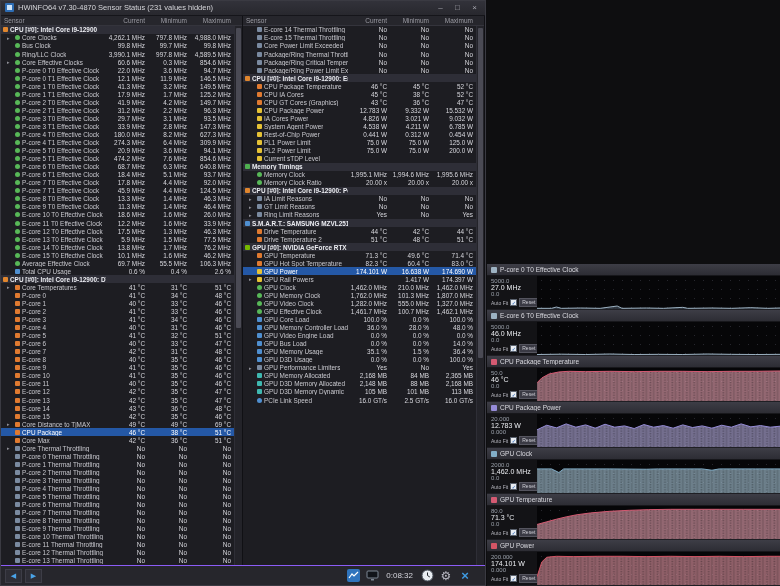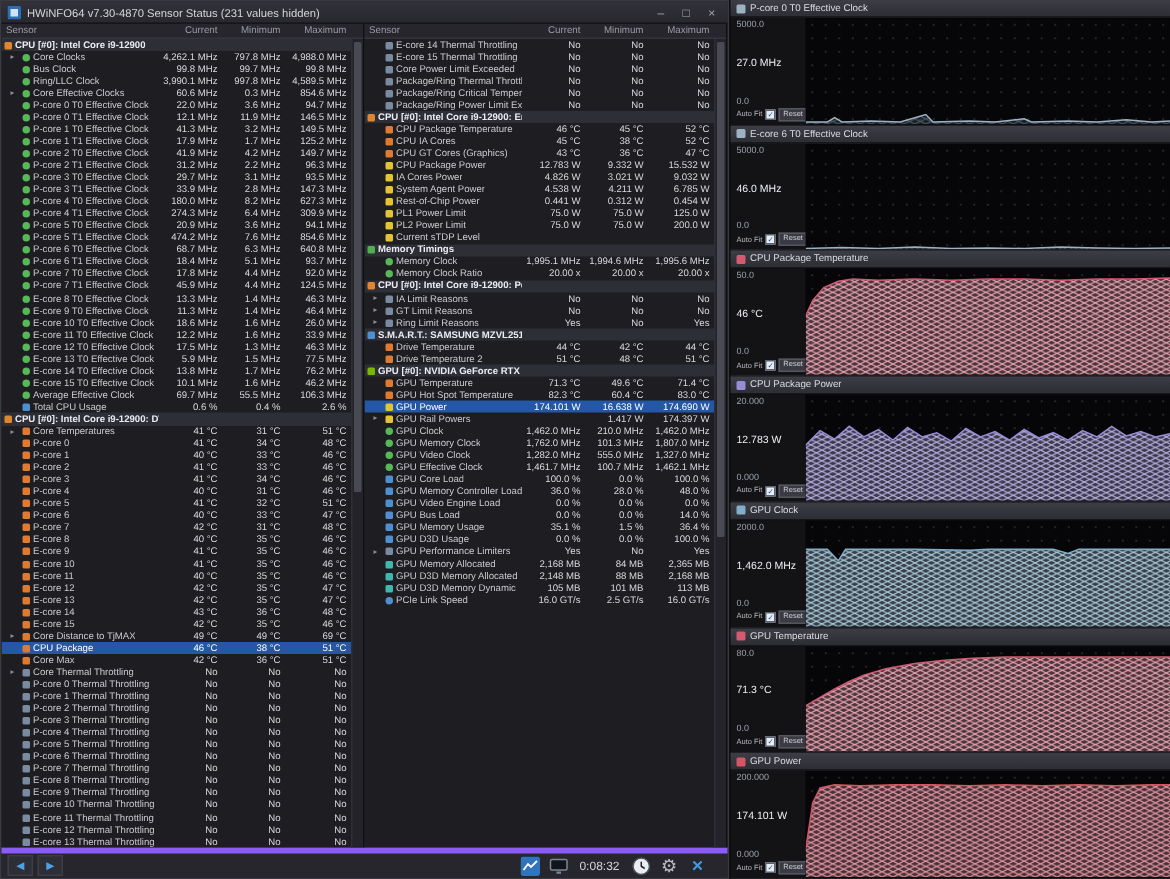--- a/index.html
+++ b/index.html
@@ -1,18 +1,18 @@
 <!DOCTYPE html>
 <html><head>
 <meta charset="utf-8">
 <style>
   *{box-sizing:border-box;margin:0;padding:0;}
   html,body{width:780px;height:586px;overflow:hidden;background:#0e0e10;
     font-family:"Liberation Sans", sans-serif;}
-  .screen{display:flex;width:780px;height:586px;background:#0e0e10;}
+  .screen{display:flex;width:780px;height:586px;background:#0e0e10;align-items:flex-end;}
 
   
   .hwinfo{width:486px;min-width:486px;display:flex;flex-direction:column;
     background:#1d1d22;border:1px solid #3a3a42;}
   .titlebar{height:15px;background:linear-gradient(#32323a,#28282e);display:flex;
     align-items:center;gap:4px;padding:0 4px;border-bottom:1px solid #15151a;}
   .title{flex:1;font-size:7.5px;color:#d5d5da;white-space:nowrap;overflow:hidden;}
   .winbtn{width:13px;text-align:center;font-size:8px;color:#a8a8b0;background:none;border:none;line-height:13px;}
 
   .tables{flex:1;display:flex;overflow:hidden;}
@@ -42,21 +42,21 @@
   .row.section .ltext{font-weight:bold;color:#ecedf2;}
   .row.hl{background:#2458a6;}
   .row.hl .ltext,.row.hl .val{color:#ffffff;}
 
   .sb{position:absolute;top:10px;bottom:0;right:0;width:8px;background:#232329;
     border-left:1px solid #2e2e36;}
   .sb-thumb{position:absolute;left:1px;right:1px;background:#4a4a54;border-radius:1px;}
   .t1{top:2px;height:300px;}
   .t2{top:2px;height:330px;}
 
-  .statusbar{height:20px;background:#26262c;border-top:4px solid #8b5cf6;
+  .statusbar{height:20px;background:#26262c;border-top:1px solid #8b5cf6;
     display:flex;align-items:center;gap:3px;padding:0 4px;}
   .navbtn{width:17px;height:14px;background:#2e2e36;border:1px solid #3d3d47;
     color:#4aa3e8;font-size:7px;display:flex;align-items:center;justify-content:center;}
   .sb-spacer{flex:1;}
   .sbicon{width:16px;height:16px;background:none;border:none;display:flex;
     align-items:center;justify-content:center;padding:0;}
   .timer{font-size:8px;color:#d4d4dc;padding:0 3px;}
   .gear-glyph{font-size:12px;color:#b8b8c2;line-height:14px;}
   .x-glyph{font-size:13px;font-weight:bold;color:#3f9ae0;line-height:14px;}
   .sbicon-pad{margin-right:8px;}

